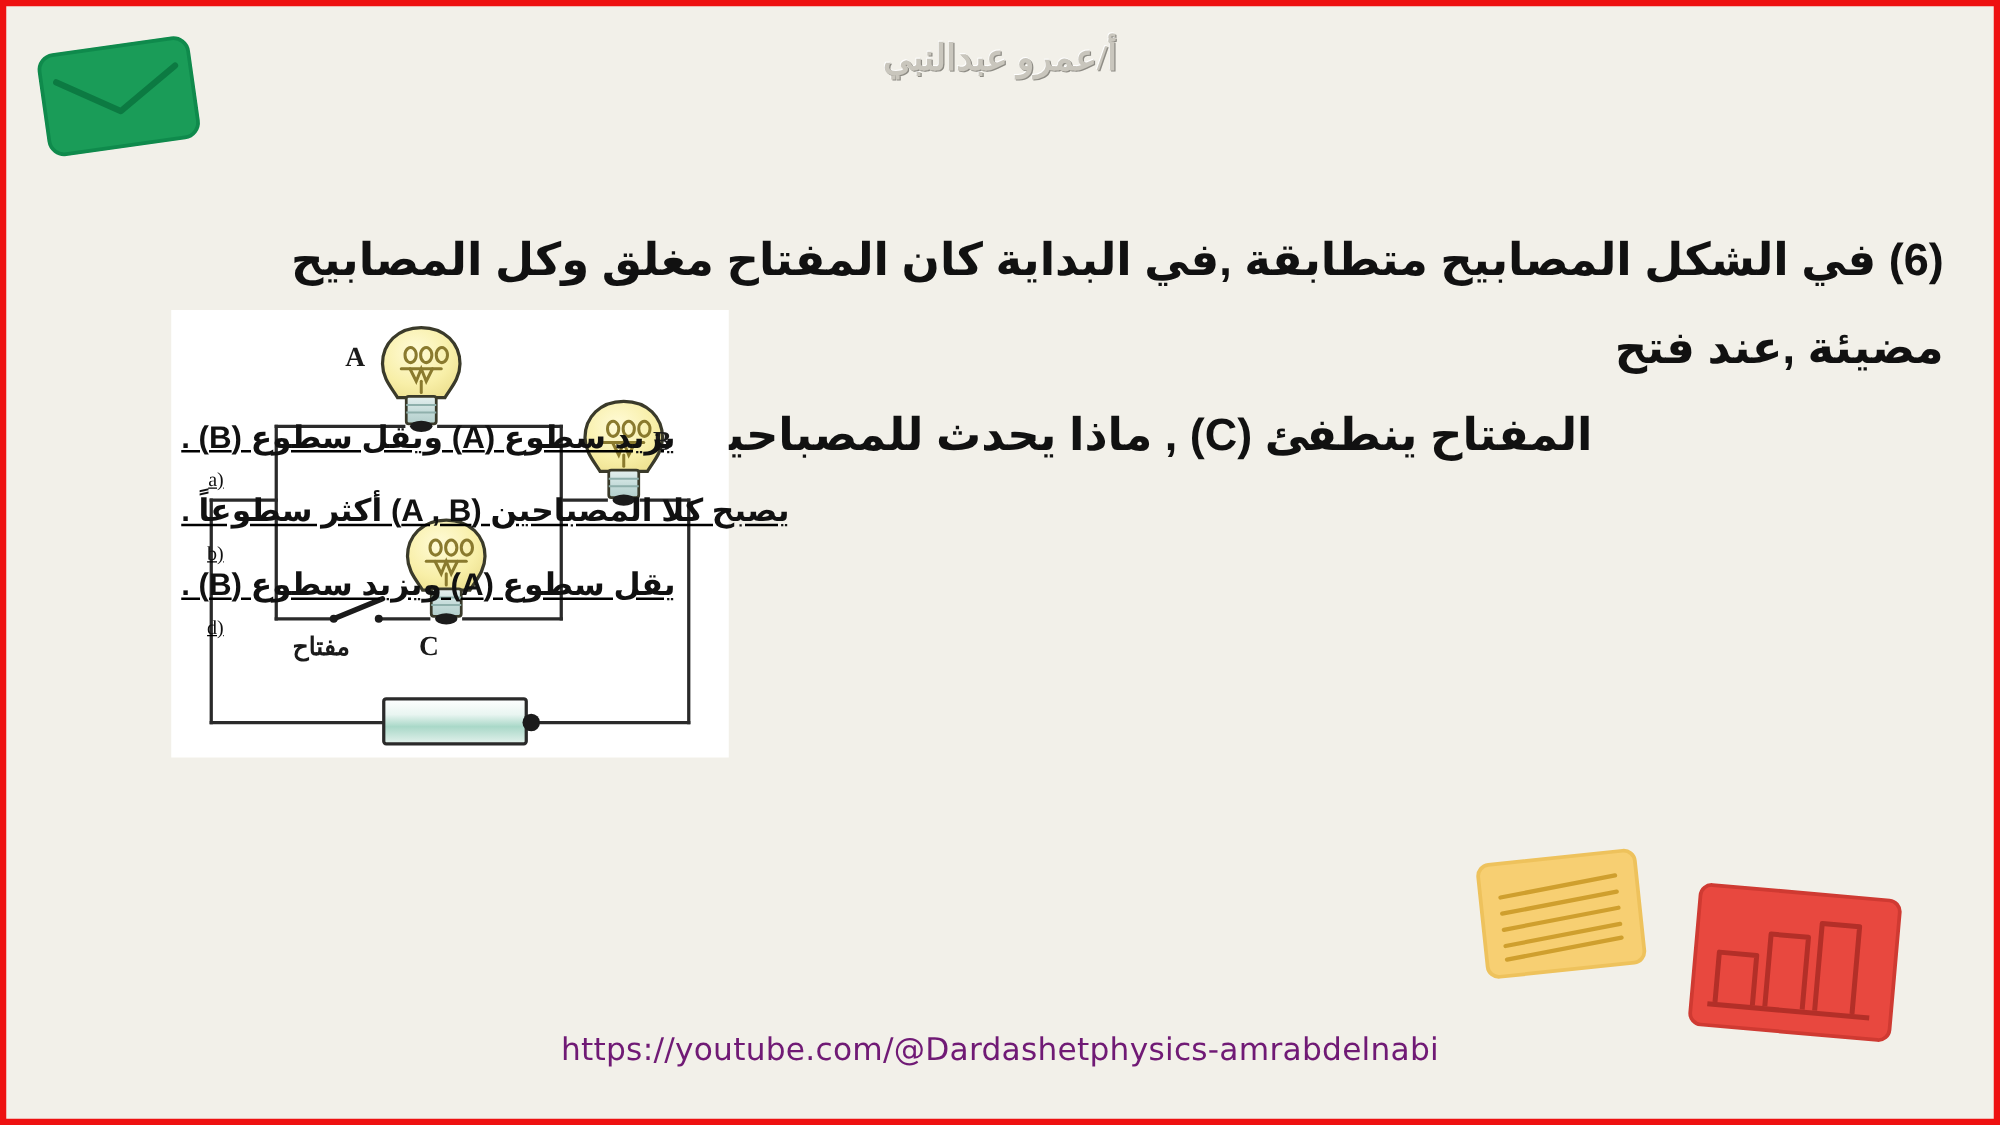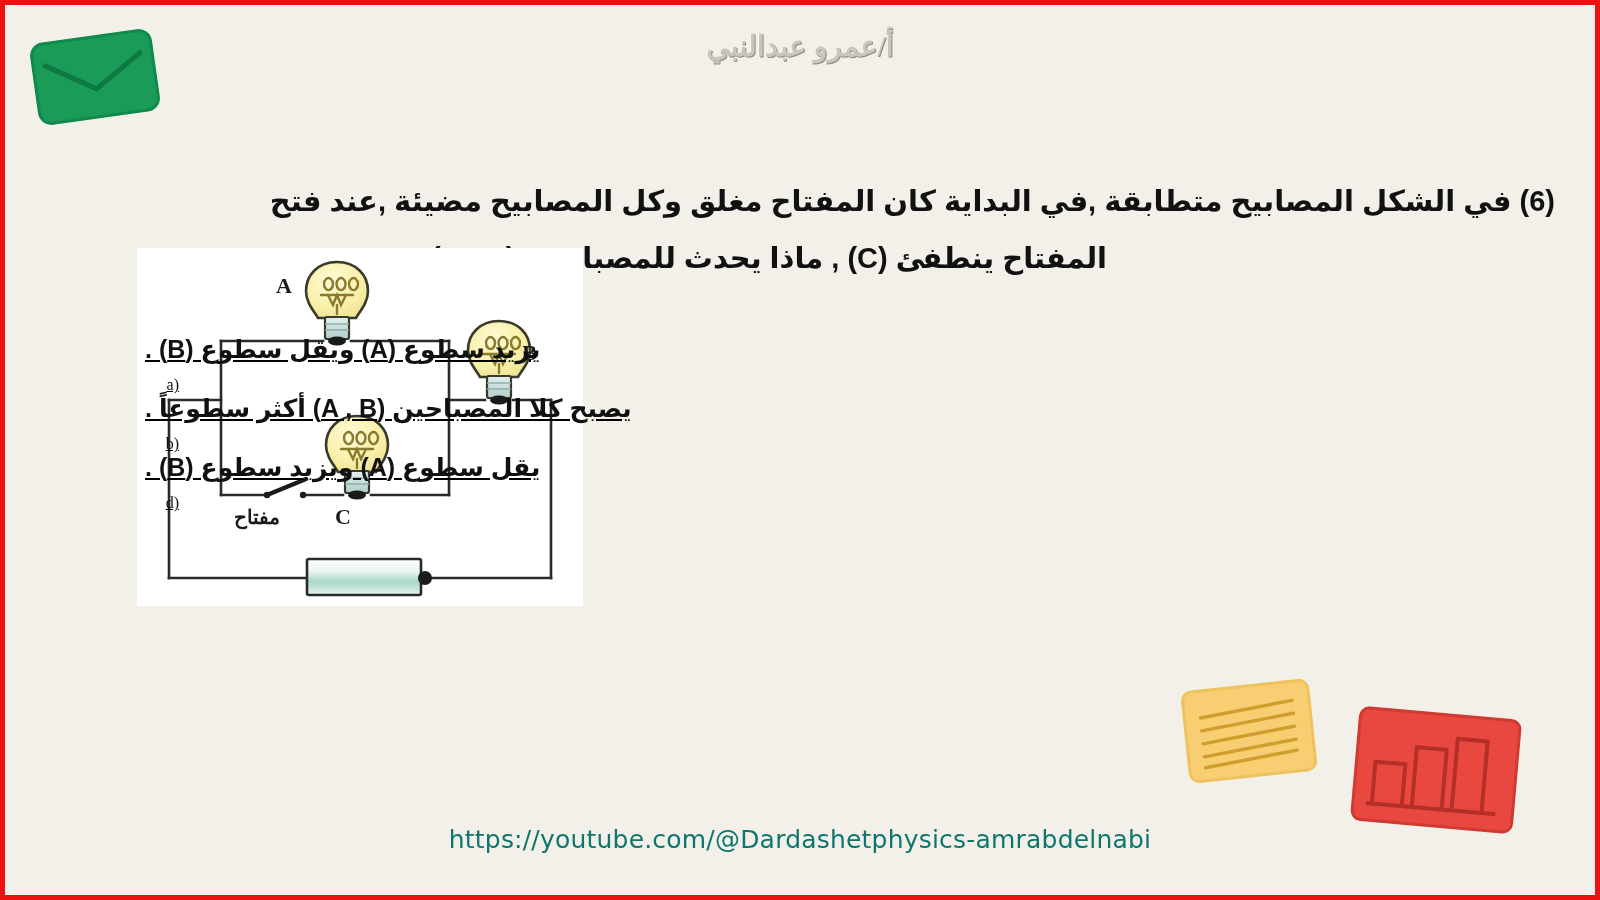--- a/index.html
+++ b/index.html
@@ -54,21 +54,21 @@
 
   
   .question {
     position: absolute;
     top: 168px;
     right: 40px;
     width: 1330px;
     direction: rtl;
     text-align: right;
     font-family: "Liberation Sans", "DejaVu Sans", sans-serif;
-    font-size: 29px;
+    font-size: 36px;
     font-weight: 700;
     color: #111111;
     line-height: 1.95;
   }
   .question .line2 {
     display: block;
     text-align: left;
     padding-left: 190px;
   }
 
@@ -144,21 +144,21 @@
   
   .footer-url {
     position: absolute;
     left: 0;
     right: 0;
     top: 820px;
     text-align: center;
     direction: ltr;
     font-family: "DejaVu Sans", "Liberation Sans", sans-serif;
     font-size: 25px;
-    color: #0f766e;
+    color: #701a75;
     letter-spacing: 0.2px;
   }
 </style>
 </head>
 <body>
 
 <div id="slide">
 
   <div class="header-row">
     <span class="hdr-text">أ/عمرو عبدالنبي</span>

